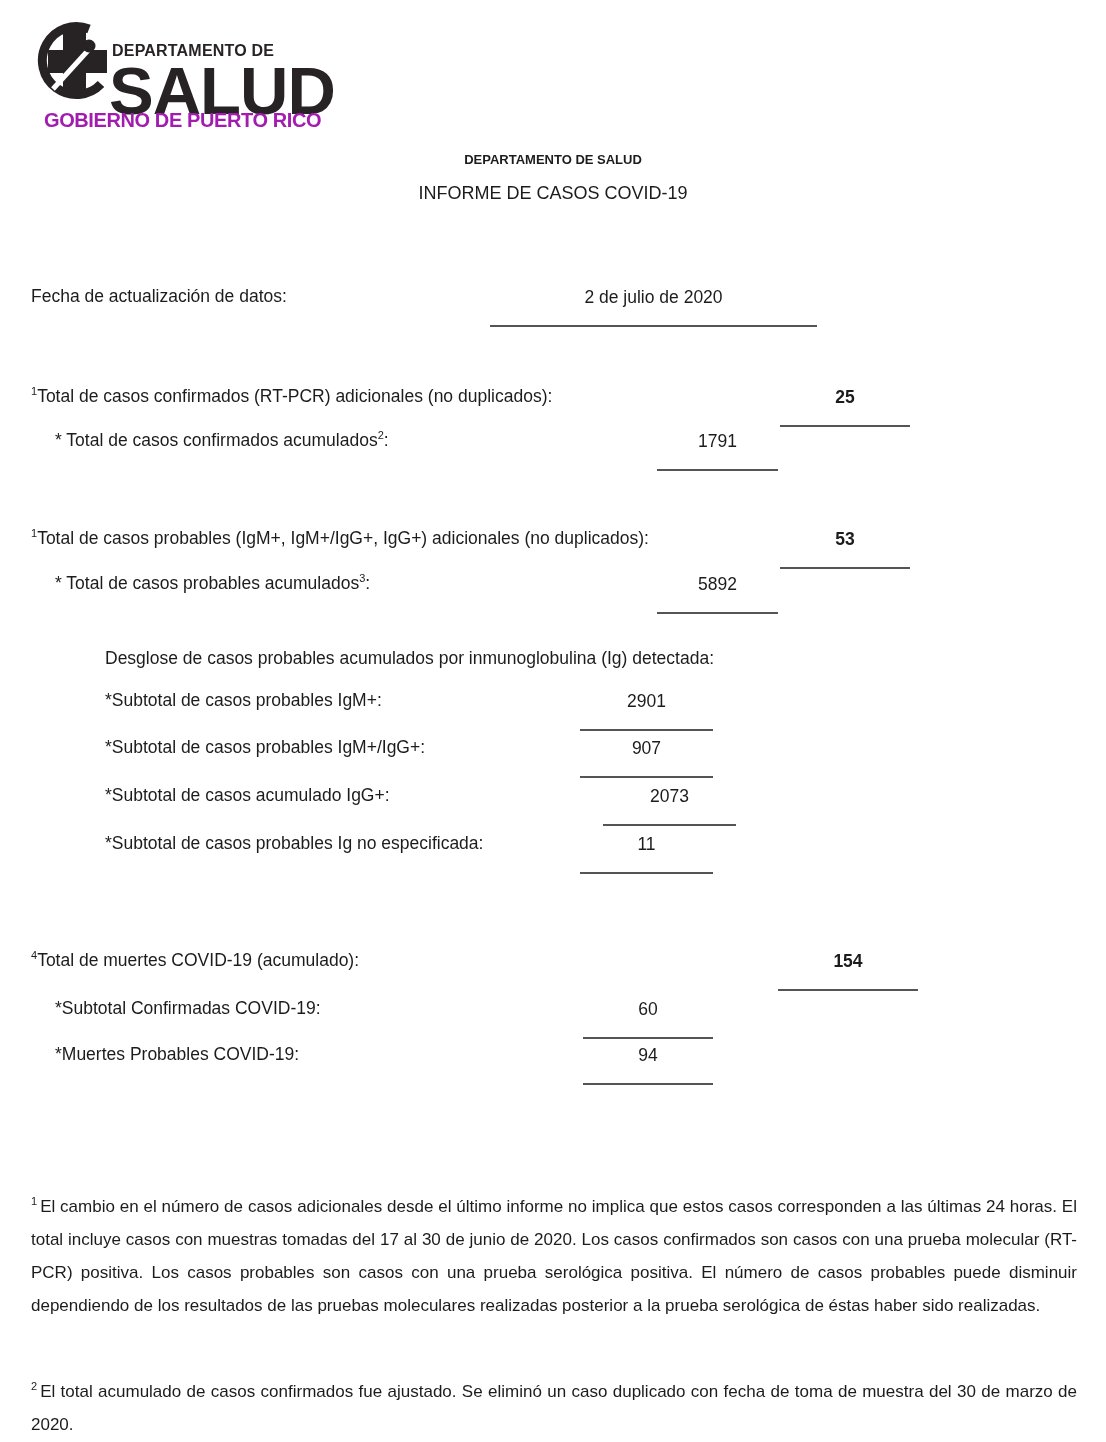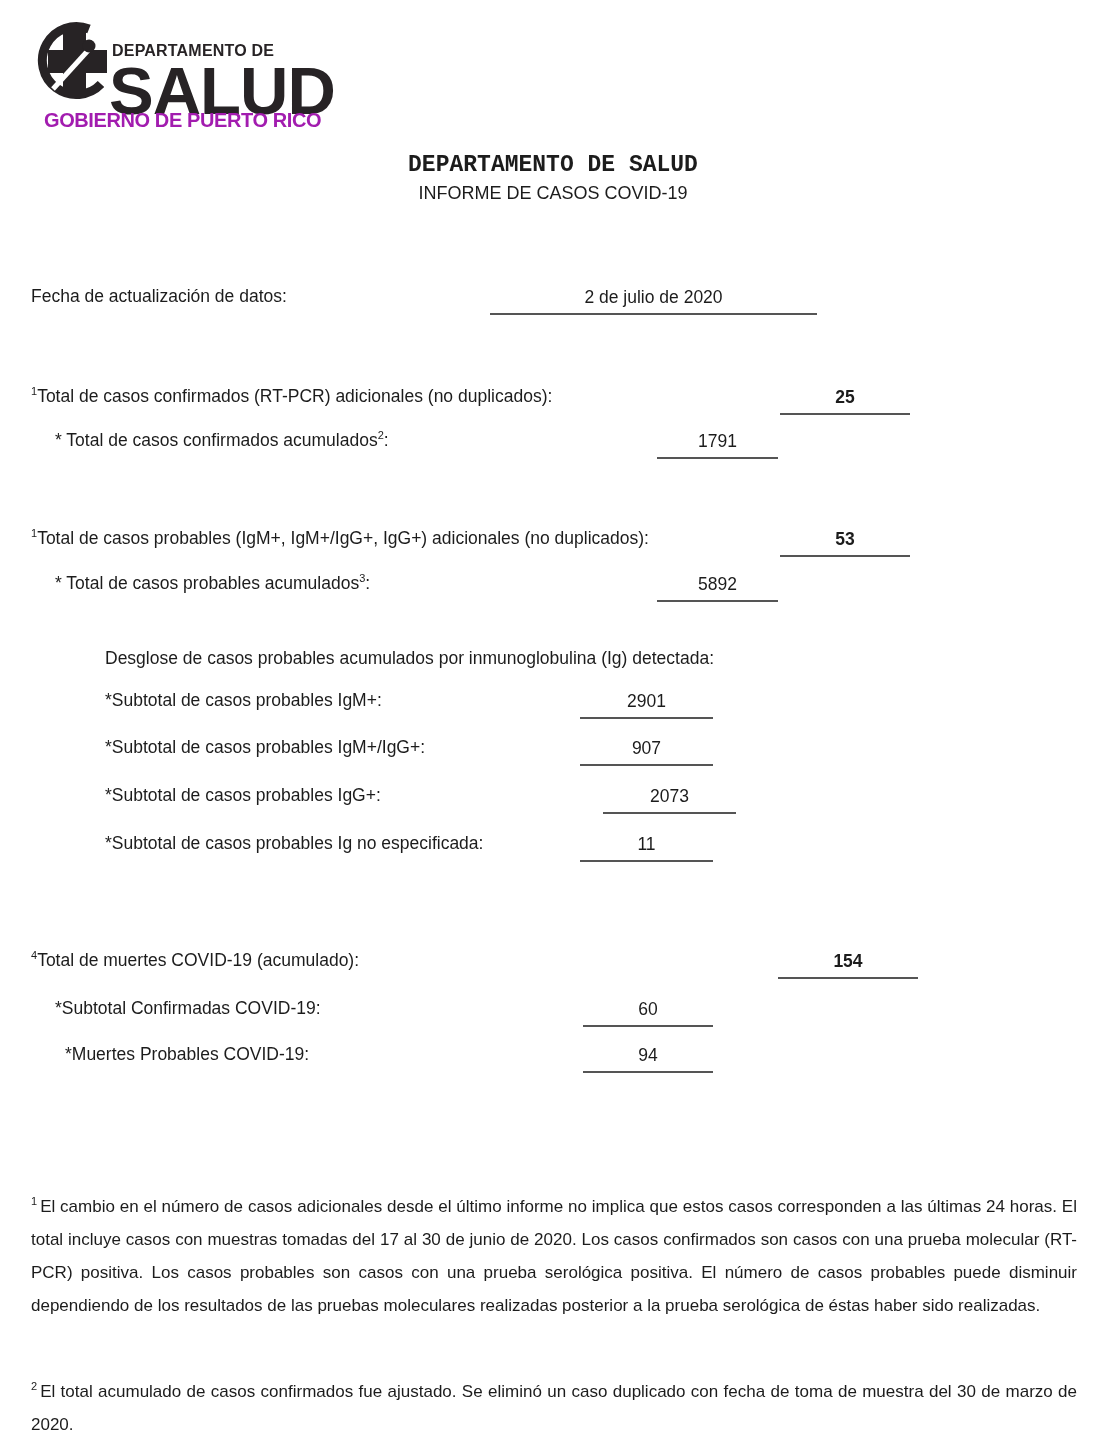--- a/index.html
+++ b/index.html
@@ -26,32 +26,32 @@
     letter-spacing: -1px; white-space: nowrap;
   }
   .logo-gov {
     position: absolute; left: 44px; top: 109px;
     font-size: 20px; font-weight: bold; color: #a21caf;
     letter-spacing: -0.4px; white-space: nowrap;
   }
   
   .doc-title {
     position: absolute; top: 152px; left: 0; width: 100%;
-    text-align: center; font-size: 23px; font-weight: bold; font-family: Liberation Mono, monospace;
+    text-align: center; font-size: 13px; font-weight: bold;
   }
   .doc-subtitle {
     position: absolute; top: 183px; left: 0; width: 100%;
     text-align: center; font-size: 18px;
   }
   
   .row { position: absolute; left: 0; width: 100%; height: 30px; font-size: 17.5px; }
   .lbl { position: absolute; top: 0; white-space: nowrap; }
   .val {
     position: absolute; top: 1px; text-align: center;
-    border-bottom: 2px solid #555555; padding-bottom: 5px;
+    border-bottom: 2px solid #555555; padding-bottom: 17px;
   }
   .bold { font-weight: bold; }
   sup { font-size: 11px; line-height: 0; }
   .fnsup { margin-right: 3px; }
   
   .footnote {
     position: absolute; left: 31px; width: 1046px;
     font-size: 17px; line-height: 33px; text-align: justify;
   }
 </style>
@@ -109,41 +109,41 @@
     <span class="lbl" style="left:105px">*Subtotal de casos probables IgM+:</span>
     <span class="val" style="left:580px;width:133px">2901</span>
   </div>
 
   <div class="row" style="top:737px">
     <span class="lbl" style="left:105px">*Subtotal de casos probables IgM+/IgG+:</span>
     <span class="val" style="left:580px;width:133px">907</span>
   </div>
 
   <div class="row" style="top:785px">
-    <span class="lbl" style="left:105px">*Subtotal de casos probables IgG+:</span>
+    <span class="lbl" style="left:105px">*Subtotal de casos acumulado IgG+:</span>
     <span class="val" style="left:603px;width:133px">2073</span>
   </div>
 
   <div class="row" style="top:833px">
     <span class="lbl" style="left:105px">*Subtotal de casos probables Ig no especificada:</span>
     <span class="val" style="left:580px;width:133px">11</span>
   </div>
 
   <div class="row" style="top:950px">
     <span class="lbl" style="left:31px"><sup>4</sup><span>Total de muertes COVID-19 (acumulado):</span></span>
     <span class="val bold" style="left:778px;width:140px">154</span>
   </div>
 
   <div class="row" style="top:998px">
     <span class="lbl" style="left:55px">*Subtotal Confirmadas COVID-19:</span>
     <span class="val" style="left:583px;width:130px">60</span>
   </div>
 
   <div class="row" style="top:1044px">
-    <span class="lbl" style="left:65px">*Muertes Probables COVID-19:</span>
+    <span class="lbl" style="left:55px">*Muertes Probables COVID-19:</span>
     <span class="val" style="left:583px;width:130px">94</span>
   </div>
 
   <div class="footnote" style="top:1190px"><sup class="fnsup">1</sup><span>El cambio en el número de casos adicionales desde el último informe no implica que estos casos corresponden a las últimas 24 horas. El total incluye casos con muestras tomadas del 17 al 30 de junio de 2020. Los casos confirmados son casos con una prueba molecular (RT-PCR) positiva. Los casos probables son casos con una prueba serológica positiva. El número de casos probables puede disminuir dependiendo de los resultados de las pruebas moleculares realizadas posterior a la prueba serológica de éstas haber sido realizadas.</span></div>
 
   <div class="footnote" style="top:1375px"><sup class="fnsup">2</sup><span>El total acumulado de casos confirmados fue ajustado. Se eliminó un caso duplicado con fecha de toma de muestra del 30 de marzo de 2020.</span></div>
 
 </div>
 
 </body></html>

